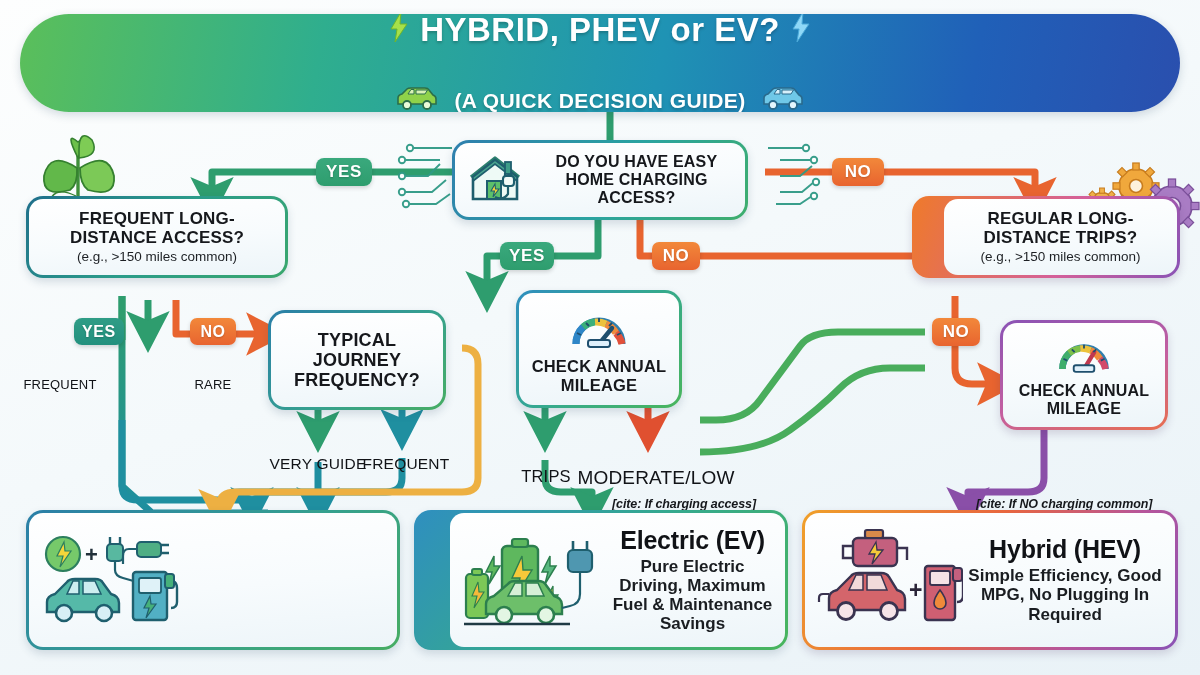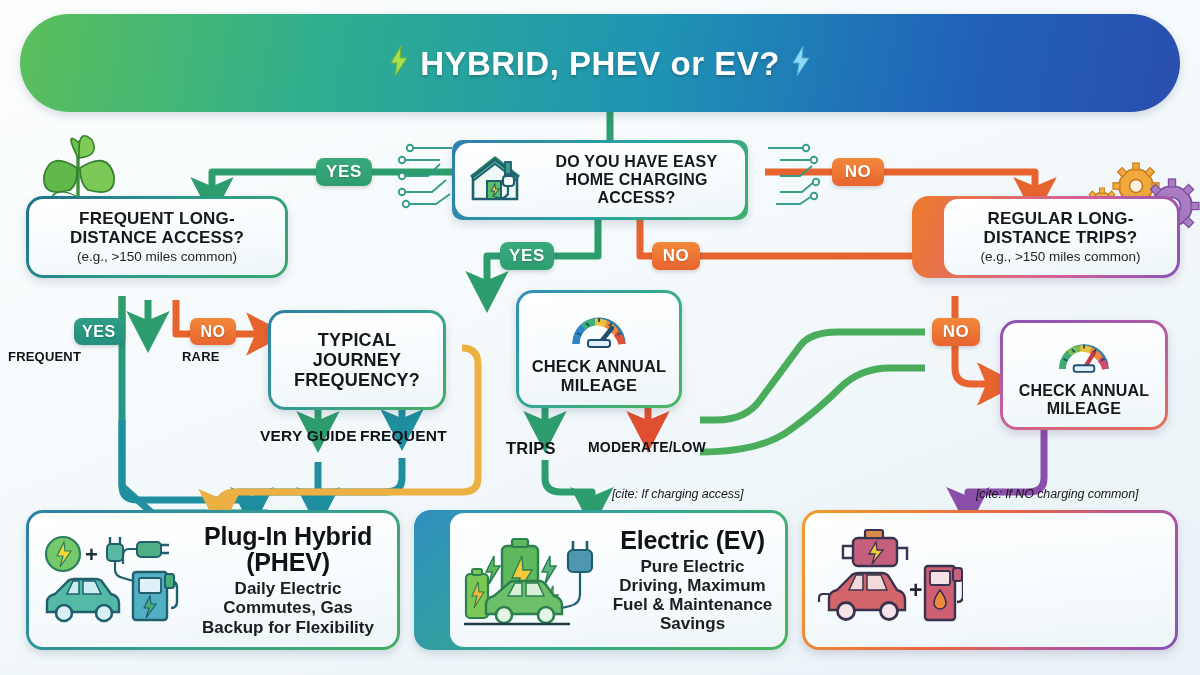--- a/index.html
+++ b/index.html
@@ -53,21 +53,21 @@
   
   .frame { position: absolute; border-radius: 17px; padding: 3px; box-sizing: border-box; }
   .frame > .card {
     width: 100%; height: 100%; box-sizing: border-box;
     border-radius: 14px;
     background: linear-gradient(175deg, #ffffff 0%, #f7fbfd 55%, #edf5f9 100%);
     display: flex; align-items: center; justify-content: center;
     text-align: center; padding: 4px 7px;
   }
   .f-teal  { background: linear-gradient(135deg, #1f6f8b 0%, #2b9c8a 50%, #3aa76d 100%); box-shadow: 0 4px 9px rgba(40,70,100,.17); }
-  .f-blgr  { background: linear-gradient(125deg, #2f7fae 0%, #2aa3a0 55%, #3fae6c 100%); box-shadow: 0 4px 9px rgba(40,70,100,.17); border-radius: 10px; }
+  .f-blgr  { background: linear-gradient(125deg, #2f7fae 0%, #2aa3a0 55%, #3fae6c 100%); box-shadow: 0 4px 9px rgba(40,70,100,.17); }
   .f-orpu  { background: linear-gradient(110deg, #ef7a2a 0%, #d4609a 58%, #8a53b5 100%); box-shadow: 0 4px 9px rgba(70,50,100,.18); padding-left: 32px; }
   .f-pupk  { background: linear-gradient(160deg, #8a53b5 0%, #c45fa0 55%, #e86f4f 100%); box-shadow: 0 4px 9px rgba(70,50,100,.18); }
   .f-gr    { background: linear-gradient(135deg, #2f8fbf 0%, #35a98f 50%, #49b55c 100%); box-shadow: 0 4px 9px rgba(40,70,100,.17); }
   .f-tlgr  { background: linear-gradient(140deg, #2b7fa8 0%, #35a08f 55%, #47ad63 100%); box-shadow: 0 4px 9px rgba(40,70,100,.17); }
   .f-orrd  { background: linear-gradient(120deg, #f0a02a 0%, #e8663f 45%, #b6559b 75%, #8a53b5 100%); box-shadow: 0 4px 9px rgba(70,50,100,.18); }
 
   
   .outcome .card {
     display: flex; flex-direction: row; align-items: center;
     justify-content: flex-start; padding: 6px 8px; gap: 4px;
@@ -91,27 +91,28 @@
     letter-spacing: .6px;
     text-shadow: 0 1px 2px rgba(0,0,0,.2);
     box-shadow: 0 2px 4px rgba(0,0,0,.16);
   }
   .pill-yes { background: linear-gradient(180deg, #3aa97d 0%, #2e9d6e 100%); }
   .pill-no  { background: linear-gradient(180deg, #f2883a 0%, #e8642f 100%); border-radius: 7px; }
   .pill-yes2 { background: linear-gradient(180deg, #2f9d86 0%, #23907e 100%); }
 
   
   .elabel {
-    position: absolute; color: #111317; font-weight: bold;
-    line-height: 1.08; letter-spacing: .2px;
+    position: absolute; color: #111317; font-weight: normal;
+    text-align: center; line-height: 1.08; letter-spacing: .2px; margin-top: 28px;
   }
   .cite {
     position: absolute; color: #16181c; font-style: italic;
-    font-size: 12.5px; font-weight: normal; white-space: nowrap;
+    font-size: 12.5px; font-weight: bold; white-space: nowrap;
     letter-spacing: -.1px;
+    margin-top: 10px;
   }
 </style>
 </head>
 <body>
 
 <div id="root">
 
   <svg id="wires" viewBox="0 0 1200 675">
     <defs>
       <marker id="ar-green" markerWidth="7" markerHeight="7" refX="3.1" refY="3.4" orient="auto">
@@ -210,20 +211,39 @@
     <div class="banner-line1">
       <span>
         <svg width="22" height="30" viewBox="0 0 22 30">
           <path d="M13,0 L3,17 L9,17 L7,30 L19,12 L12,12 Z" fill="#a6e04a" stroke="#6fb52a" stroke-width="1"></path>
         </svg>
       </span>
       <span>HYBRID, PHEV or EV?</span>
       <span>
         <svg width="22" height="30" viewBox="0 0 22 30">
           <path d="M13,0 L3,17 L9,17 L7,30 L19,12 L12,12 Z" fill="#8fd8f7" stroke="#4aa8d8" stroke-width="1"></path>
+        </svg>
+      </span>
+    </div>
+    <div class="banner-line2">
+      <span>
+        <svg width="46" height="26" viewBox="0 0 46 26">
+          <path d="M4,18 L4,12 Q4,9 8,8 L13,3 Q14,2 17,2 L31,2 Q34,2 35,4 L39,9 Q42,10 42,13 L42,18 Z" fill="#8fd24a" stroke="#2c6f4a" stroke-width="1.6"></path>
+          <path d="M14,8 L20,8 L20,3.5 L17,3.5 Z M22,8 L31,8 L33.5,4 L22,4 Z" fill="#d9f2b5" stroke="#2c6f4a" stroke-width="1"></path>
+          <circle cx="13" cy="19" r="4" fill="#eafbd9" stroke="#2c6f4a" stroke-width="1.8"></circle>
+          <circle cx="33" cy="19" r="4" fill="#eafbd9" stroke="#2c6f4a" stroke-width="1.8"></circle>
+        </svg>
+      </span>
+      <span>(A QUICK DECISION GUIDE)</span>
+      <span>
+        <svg width="46" height="26" viewBox="0 0 46 26">
+          <path d="M4,18 L4,12 Q4,9 8,8 L13,3 Q14,2 17,2 L31,2 Q34,2 35,4 L39,9 Q42,10 42,13 L42,18 Z" fill="#6fc8e8" stroke="#2a6a8c" stroke-width="1.6"></path>
+          <path d="M14,8 L20,8 L20,3.5 L17,3.5 Z M22,8 L31,8 L33.5,4 L22,4 Z" fill="#d6f0fb" stroke="#2a6a8c" stroke-width="1"></path>
+          <circle cx="13" cy="19" r="4" fill="#e4f6fd" stroke="#2a6a8c" stroke-width="1.8"></circle>
+          <circle cx="33" cy="19" r="4" fill="#e4f6fd" stroke="#2a6a8c" stroke-width="1.8"></circle>
         </svg>
       </span>
     </div>
   </div>
 
   <svg class="layer" viewBox="0 0 1200 675" style="pointer-events:none">
 
     <g>
       <path d="M78,206 L78,150" stroke="#3f8f3a" stroke-width="3.4" fill="none"></path>
       <path d="M78,158 Q64,130 78,142 Q92,130 78,158 Z" fill="#6cc04a" stroke="#35802f" stroke-width="1.6"></path>
@@ -370,21 +390,21 @@
   <div class="pill pill-no" style="left:652px; top:242px; width:48px; height:28px; font-size:17px;">NO</div>
   <div class="pill pill-yes2" style="left:74px; top:318px; width:50px; height:27px; font-size:16px;">YES</div>
   <div class="pill pill-no" style="left:190px; top:318px; width:46px; height:27px; font-size:16px;">NO</div>
   <div class="pill pill-no" style="left:932px; top:318px; width:48px; height:28px; font-size:17px;">NO</div>
 
   <div class="elabel" style="left:8px; top:350px; width:104px; font-size:13px;">FREQUENT</div>
   <div class="elabel" style="left:182px; top:350px; width:62px; font-size:13px;">RARE</div>
   <div class="elabel" style="left:260px; top:428px; width:116px; font-size:15.5px;">VERY GUIDE</div>
   <div class="elabel" style="left:360px; top:428px; width:92px; font-size:15.5px;">FREQUENT</div>
   <div class="elabel" style="left:506px; top:440px; width:80px; font-size:16.5px;">TRIPS</div>
-  <div class="elabel" style="left:588px; top:440px; width:172px; font-size:14px;">MODERATE/LOW</div>
+  <div class="elabel" style="left:570px; top:440px; width:172px; font-size:19px;">MODERATE/LOW</div>
   <div class="cite" style="left:612px; top:487px;">[cite: If charging access]</div>
   <div class="cite" style="left:976px; top:487px;">[cite: If NO charging common]</div>
 
   <div class="frame f-tlgr outcome" style="left:26px; top:510px; width:374px; height:140px;">
     <div class="card">
       <div class="oc-art">
         <svg width="150" height="112" viewBox="0 0 150 112">
           <circle cx="26" cy="30" r="17" fill="#76c96a" stroke="#2c7f5e" stroke-width="2.2"></circle>
           <path d="M27,18 L20,32 L26,32 L23,43 L34,27 L28,27 Z" fill="#f5d63a" stroke="#2c7f5e" stroke-width="1.2"></path>
           <text x="48" y="38" font-family="Liberation Sans, sans-serif" font-size="22" font-weight="bold" fill="#22303a">+</text>
@@ -398,24 +418,20 @@
           <path d="M30,70 L42,70 L42,57 L36,57 Z M46,70 L64,70 L58,57 L46,57 Z" fill="#cdeef0" stroke="#1f5f6e" stroke-width="1.5"></path>
           <circle cx="27" cy="89" r="8" fill="#d8f0f6" stroke="#1f5f6e" stroke-width="2.6"></circle>
           <circle cx="67" cy="89" r="8" fill="#d8f0f6" stroke="#1f5f6e" stroke-width="2.6"></circle>
           <rect x="96" y="48" width="34" height="48" rx="3" fill="#52b0c4" stroke="#1f5f6e" stroke-width="2.4"></rect>
           <rect x="102" y="54" width="22" height="15" rx="2" fill="#dff2f8" stroke="#1f5f6e" stroke-width="1.8"></rect>
           <path d="M113,72 L107,84 L112,84 L109,94 L119,80 L114,80 Z" fill="#46b07a" stroke="#1f5f6e" stroke-width="1.2"></path>
           <path d="M130,56 Q140,56 140,64 L140,78 Q140,84 134,84" fill="none" stroke="#1f5f6e" stroke-width="2.4"></path>
           <rect x="128" y="50" width="9" height="14" rx="2.5" fill="#46b07a" stroke="#1f5f6e" stroke-width="2"></rect>
         </svg>
       </div>
-      <div class="oc-text">
-        <div class="oc-title">Plug-In Hybrid (PHEV)</div>
-        <div class="oc-desc">Daily Electric Commutes, Gas Backup for Flexibility</div>
-      </div>
     </div>
   </div>
 
   <div class="frame f-gr outcome" style="left:414px; top:510px; width:374px; height:140px;padding-left:36px;">
     <div class="card">
       <div class="oc-art">
         <svg width="150" height="112" viewBox="0 0 150 112">
           <rect x="8" y="50" width="22" height="44" rx="4" fill="#7cc857" stroke="#2c7f4e" stroke-width="2.2"></rect>
           <rect x="14" y="45" width="10" height="6" rx="2" fill="#7cc857" stroke="#2c7f4e" stroke-width="2"></rect>
           <path d="M20,58 L14,72 L19,72 L16,84 L26,68 L21,68 Z" fill="#f5b93a" stroke="#2c7f4e" stroke-width="1.1"></path>
@@ -458,16 +474,20 @@
           <circle cx="76" cy="87" r="8.5" fill="#f6e4e8" stroke="#3a3350" stroke-width="2.8"></circle>
           <path d="M16,70 L10,70 Q6,70 6,74 L6,78" fill="none" stroke="#3a3350" stroke-width="2.2"></path>
           <text x="96" y="74" font-family="Liberation Sans, sans-serif" font-size="23" font-weight="bold" fill="#2a2438">+</text>
           <rect x="112" y="42" width="30" height="54" rx="3" fill="#cf5f72" stroke="#3a3350" stroke-width="2.4"></rect>
           <rect x="117" y="47" width="20" height="14" rx="2" fill="#f6e2e6" stroke="#3a3350" stroke-width="1.8"></rect>
           <path d="M127,66 Q133,74 133,79 A6,6 0 0 1 121,79 Q121,74 127,66 Z" fill="#ef8a3a" stroke="#3a3350" stroke-width="1.6"></path>
           <path d="M142,50 Q150,50 150,58 L150,72 Q150,78 144,78" fill="none" stroke="#3a3350" stroke-width="2.4"></path>
           <rect x="140" y="44" width="9" height="13" rx="2.5" fill="#c4607e" stroke="#3a3350" stroke-width="2"></rect>
         </svg>
       </div>
+      <div class="oc-text">
+        <div class="oc-title">Hybrid (HEV)</div>
+        <div class="oc-desc">Simple Efficiency, Good MPG, No Plugging In Required</div>
+      </div>
     </div>
   </div>
 
 </div>
 
 </body></html>

